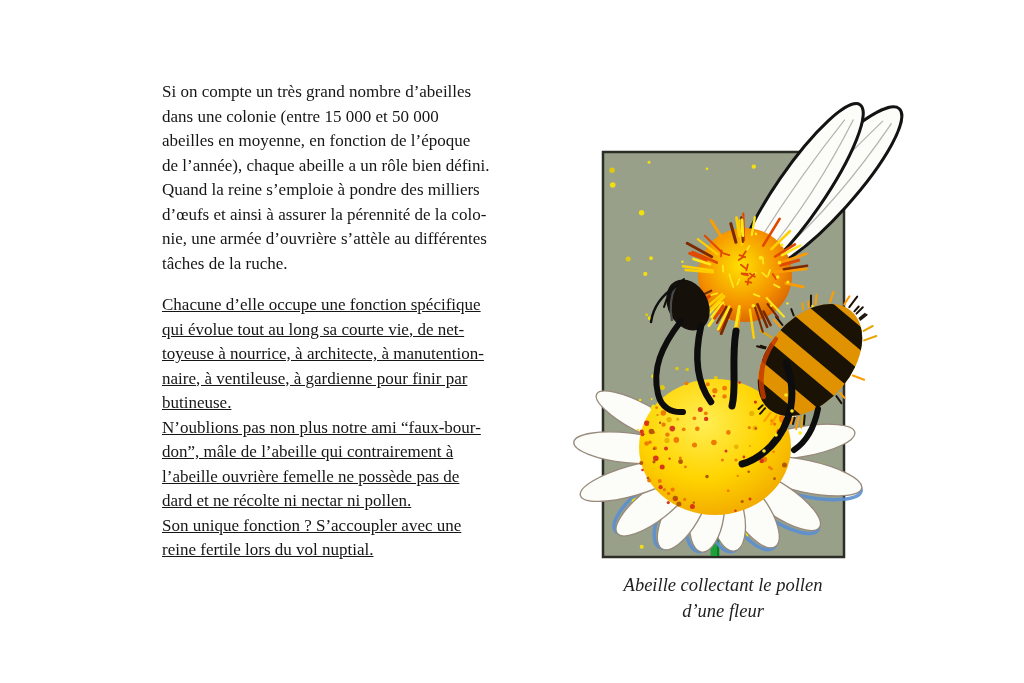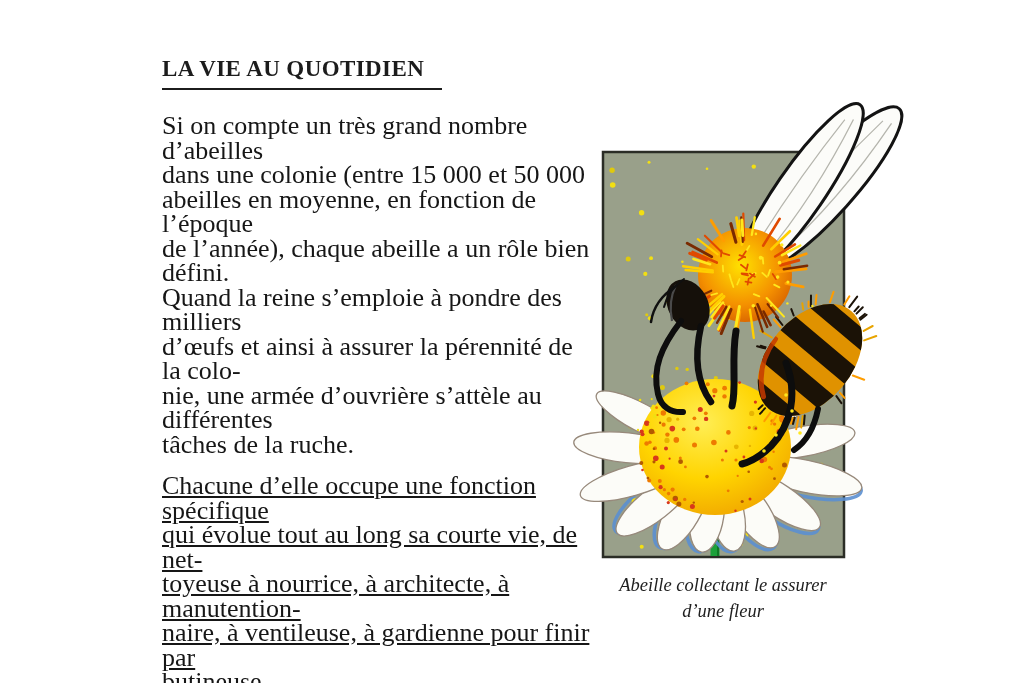--- a/index.html
+++ b/index.html
@@ -1,35 +1,34 @@
 <!DOCTYPE html>
 <html><head>
 <meta charset="utf-8">
 <style>
   html,body{margin:0;padding:0;background:#ffffff;}
   .page{position:relative;width:1024px;height:683px;background:#ffffff;overflow:hidden;
         font-family:"Liberation Serif","DejaVu Serif",serif;color:#1b1b1b;}
   .text-col{position:absolute;left:162px;top:56px;width:430px;}
   h1.title{margin:0;font-size:23px;font-weight:700;letter-spacing:0.4px;color:#1c1c1c;
            width:280px;border-bottom:2px solid #1c1c1c;padding-bottom:6px;}
-  p.body{margin:0;font-size:26px;line-height:24.5px;white-space:pre-line;color:#161616;}
+  p.body{margin:0;font-size:17px;line-height:24.5px;white-space:pre-line;color:#161616;}
   p.body.first{margin-top:24px;}
   p.body.second{margin-top:17px;text-decoration:underline;}
   figure.illu-wrap{position:absolute;left:560px;top:95px;width:380px;height:560px;margin:0;}
   svg.illu{position:absolute;left:0;top:0;}
   figcaption.caption{position:absolute;left:13px;top:477px;width:300px;text-align:center;
            font-style:italic;font-size:18.5px;line-height:26px;color:#1f1f1f;white-space:pre-line;}
 </style>
 </head>
 <body>
 
 <div class="page">
 
   <main class="text-col">
-    <h1 class="title">LA VIE AU QUOTIDIEN</h1>
     <p class="body first">Si on compte un très grand nombre d’abeilles
 dans une colonie (entre 15 000 et 50 000
 abeilles en moyenne, en fonction de l’époque
 de l’année), chaque abeille a un rôle bien défini.
 Quand la reine s’emploie à pondre des milliers
 d’œufs et ainsi à assurer la pérennité de la colo-
 nie, une armée d’ouvrière s’attèle au différentes
 tâches de la ruche.</p>
     <p class="body second">Chacune d’elle occupe une fonction spécifique
 qui évolue tout au long sa courte vie, de net-
@@ -442,16 +441,16 @@
             <circle cx="227.9" cy="187.1" r="1.6" fill="#ffe71c"></circle>
             <circle cx="227.4" cy="208.4" r="1.2" fill="#ffe71c"></circle>
             <circle cx="211.2" cy="210.5" r="1.3" fill="#ffe71c"></circle>
             <circle cx="221.8" cy="149.9" r="1.7" fill="#ffe71c"></circle>
             <circle cx="252.4" cy="211.0" r="1.2" fill="#ffe71c"></circle>
             <circle cx="219.6" cy="167.7" r="1.9" fill="#ffe71c"></circle>
             <circle cx="217.6" cy="182.1" r="1.8" fill="#ffe71c"></circle>
           </g>
       </g>
     </svg>
-    <figcaption class="caption">Abeille collectant le assurer
+    <figcaption class="caption">Abeille collectant le pollen
 d’une fleur</figcaption>
   </figure>
 </div>
 
 </body></html>

